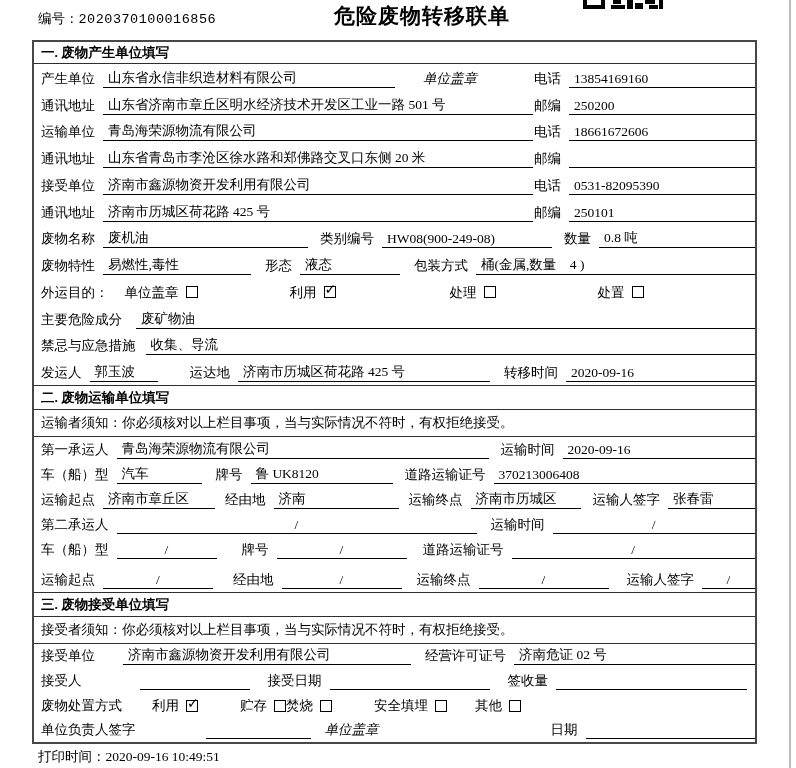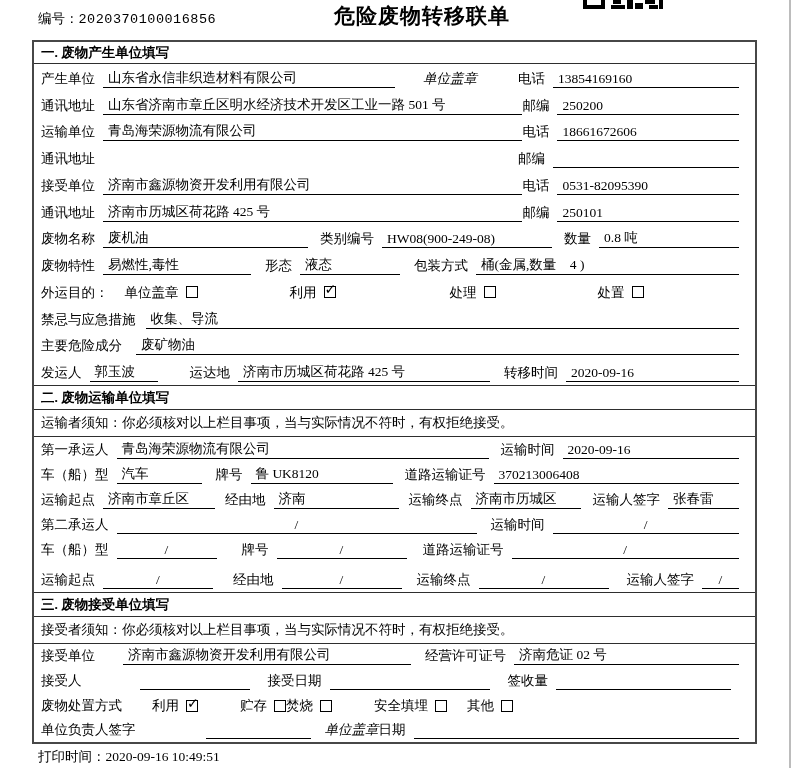--- a/index.html
+++ b/index.html
@@ -25,21 +25,21 @@
     border-bottom:1.5px solid #2e2e2e; display:flex; align-items:center;
   }
   .sec-h.mid { border-top:0.5px solid #2e2e2e; }
   .note-row {
     height:27px; border-bottom:1.5px solid #2e2e2e; display:flex;
     align-items:center; padding-left:7px; font-size:13.5px;
   }
   .rows { display:flex; flex-direction:column; }
   .rows-s1 { height:321px; }
   .row {
-    display:flex; align-items:flex-end; padding:0 16px 3px 7px;
+    display:flex; align-items:flex-end; padding:0 0 3px 7px;
     white-space:nowrap; font-size:13.5px;
   }
   .rows-s1 .row { flex:1; }
   .r25 { height:25px; } .r24 { height:24px; } .r30 { height:30px; }
   .lbl { white-space:nowrap; margin-right:8px; }
   .plain { white-space:nowrap;font-style:italic; }
   .u {
     display:inline-block; border-bottom:1px solid #000;
     min-height:16px; padding-left:5px; white-space:nowrap; overflow:visible;
   }
@@ -101,20 +101,21 @@
 
       <div class="row">
         <span class="lbl">运输单位</span>
         <span class="u" style="width:430px">青岛海荣源物流有限公司</span>
         <span class="lbl mla">电话</span>
         <span class="u" style="width:186px">18661672606</span>
       </div>
 
       <div class="row">
         <span class="lbl">通讯地址</span>
+        <span class="u" style="width:430px">山东省青岛市李沧区徐水路和郑佛路交叉口东侧 20 米</span>
         <span class="lbl mla">邮编</span>
         <span class="u" style="width:186px"></span>
       </div>
 
       <div class="row">
         <span class="lbl">接受单位</span>
         <span class="u" style="width:430px">济南市鑫源物资开发利用有限公司</span>
         <span class="lbl mla">电话</span>
         <span class="u" style="width:186px">0531-82095390</span>
       </div>
@@ -158,27 +159,27 @@
             <span>处理</span>
             <span class="cb"></span>
           </span>
         <span class="opt" style="margin-left:102px">
             <span>处置</span>
             <span class="cb"></span>
           </span>
       </div>
 
       <div class="row">
+        <span class="lbl" style="margin-right:14px">主要危险成分</span>
+        <span class="u grow">废矿物油</span>
+      </div>
+
+      <div class="row">
         <span class="lbl" style="margin-right:10px">禁忌与应急措施</span>
         <span class="u grow">收集、导流</span>
-      </div>
-
-      <div class="row">
-        <span class="lbl" style="margin-right:14px">主要危险成分</span>
-        <span class="u grow">废矿物油</span>
       </div>
 
 
       <div class="row">
         <span class="lbl">发运人</span>
         <span class="u" style="width:68px">郭玉波</span>
         <span class="lbl" style="margin-left:32px">运达地</span>
         <span class="u" style="width:252px">济南市历城区荷花路 425 号</span>
         <span class="lbl" style="margin-left:14px">转移时间</span>
         <span class="u grow">2020-09-16</span>
@@ -275,31 +276,31 @@
             <span class="cb"></span>
           </span>
         <span class="opt" style="">
             <span>焚烧</span>
             <span class="cb"></span>
           </span>
         <span class="opt" style="margin-left:42px">
             <span>安全填埋</span>
             <span class="cb"></span>
           </span>
-        <span class="opt" style="margin-left:20px">
+        <span class="opt" style="margin-left:28px">
             <span>其他</span>
             <span class="cb"></span>
           </span>
       </div>
 
       <div class="row r24">
         <span class="lbl">单位负责人签字</span>
         <span class="u" style="width:105px;margin-left:62px"></span>
         <span class="plain" style="margin-left:14px">单位盖章</span>
-        <span class="lbl" style="">日期</span>
+        <span class="lbl" style="margin-left:172px">日期</span>
         <span class="u grow"></span>
       </div>
     </div>
   </div>
 
   <div class="footer"><span>打印时间：</span><span class="num">2020-09-16 10:49:51</span></div>
 
 </div>
 
 </body></html>

